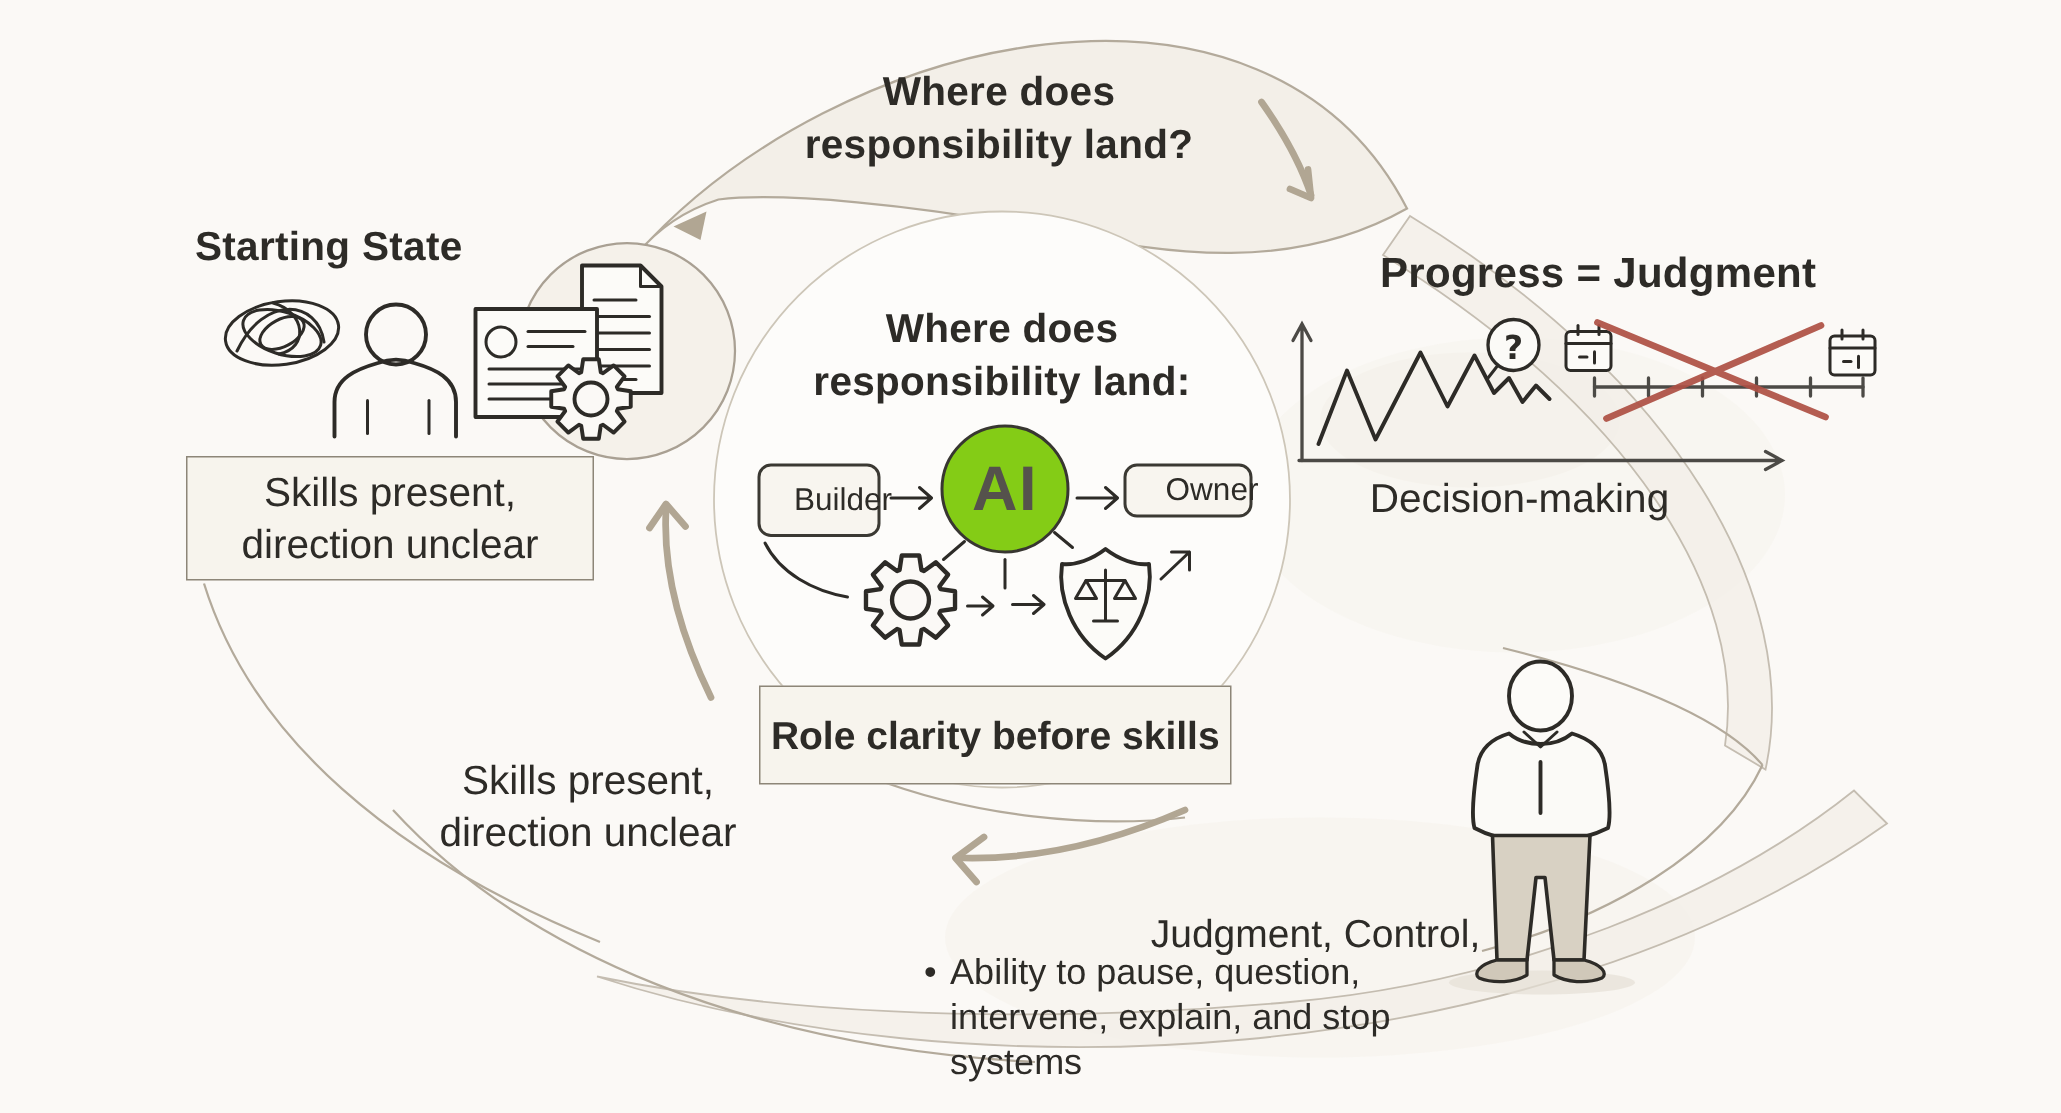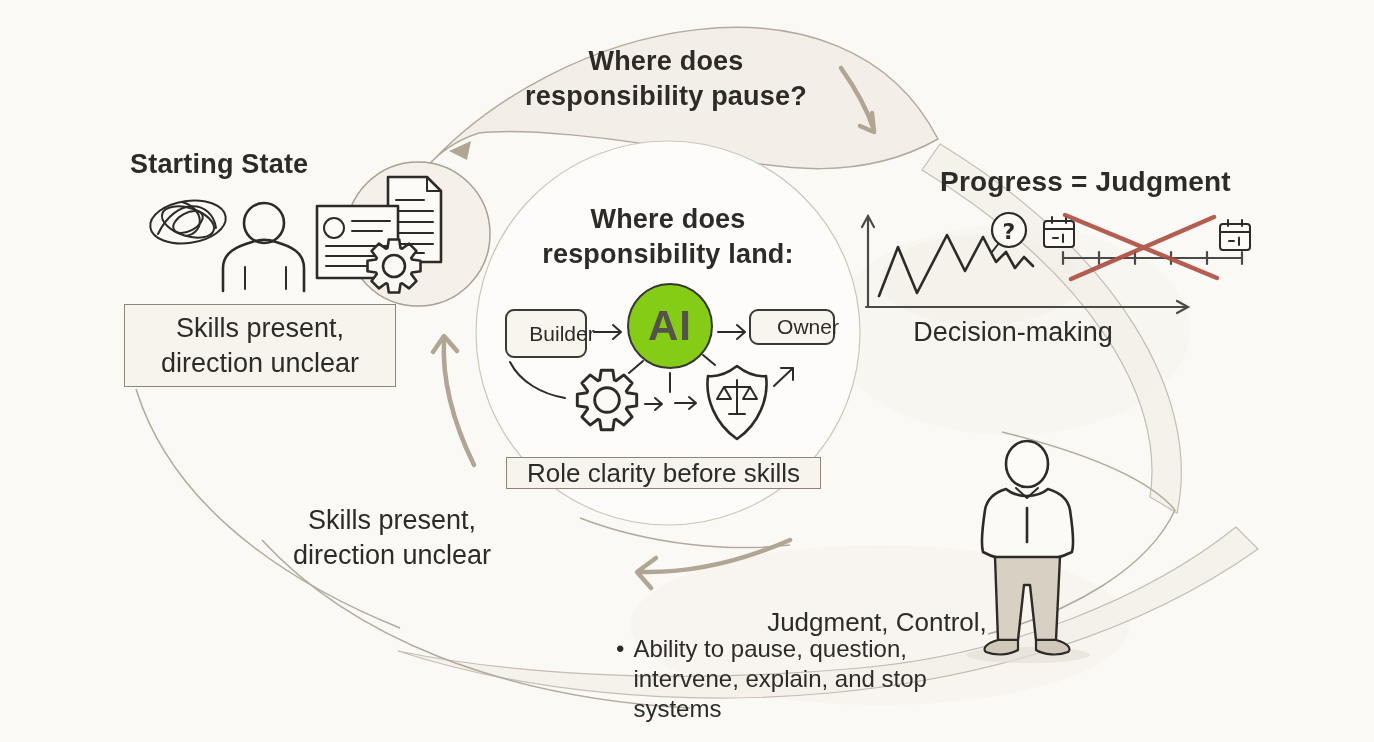--- a/index.html
+++ b/index.html
@@ -211,44 +211,44 @@
       <path class="thin2" d="M1016,488 L1027,498 L1038,488"></path>
       <line class="ic" x1="1027" y1="508" x2="1027" y2="542"></line>
       <path d="M995,557 L1060,557 L1056,640 L1036,640 L1030,585 L1024,585 L1018,640 L998,640 Z" fill="var(--pants-fill)" stroke="var(--ink)" stroke-width="2.4" stroke-linejoin="round"></path>
       <path d="M998,640 L1018,640 L1018,650 C1010,655 996,656 986,652 C982,649 986,643 998,640 Z" fill="#d0c8b9" stroke="var(--ink)" stroke-width="2.2" stroke-linejoin="round"></path>
       <path d="M1036,640 L1056,640 C1068,643 1072,649 1068,652 C1058,656 1044,655 1036,650 Z" fill="#d0c8b9" stroke="var(--ink)" stroke-width="2.2" stroke-linejoin="round"></path>
     </g>
   </svg>
 
   <div class="abs title center-text" style="left:491px;top:44px;width:350px;font-size:27px;line-height:1.3;">
     <div>Where does</div>
-    <div>responsibility pause?</div>
+    <div>responsibility land?</div>
   </div>
 
   <div class="abs title" style="left:130px;top:149px;font-size:27px;">Starting State</div>
 
   <div class="panel cap" style="left:124px;top:304px;width:272px;height:83px;">
     <div>Skills present,</div>
     <div>direction unclear</div>
   </div>
 
   <div class="abs title center-text" style="left:518px;top:202px;width:300px;font-size:27px;line-height:1.3;">
     <div>Where does</div>
     <div>responsibility land:</div>
   </div>
 
   <div class="node" style="left:505px;top:309px;width:82px;height:49px;">Builder</div>
 
   <div class="ai" style="left:627px;top:283px;">AI</div>
 
   <div class="node" style="left:749px;top:309px;width:86px;height:36px;">Owner</div>
 
-  <div class="panel" style="left:506px;top:457px;width:315px;height:32px;font-size:26px;">Role clarity before skills</div>
-
-  <div class="abs title" style="left:920px;top:166px;font-size:28px;white-space:nowrap;margin-left:20px;">Progress = Judgment</div>
+  <div class="panel" style="left:506px;top:457px;width:315px;height:66px;font-size:26px;font-weight:bold;">Role clarity before skills</div>
+
+  <div class="abs title" style="left:920px;top:166px;font-size:28px;white-space:nowrap;">Progress = Judgment</div>
 
   <div class="abs cap center-text" style="left:881px;top:315px;width:264px;">
     <div>Decision-making</div>
   </div>
 
   <div class="abs cap center-text" style="left:268px;top:503px;width:248px;">
     <div>Skills present,</div>
     <div>direction unclear</div>
   </div>
 

